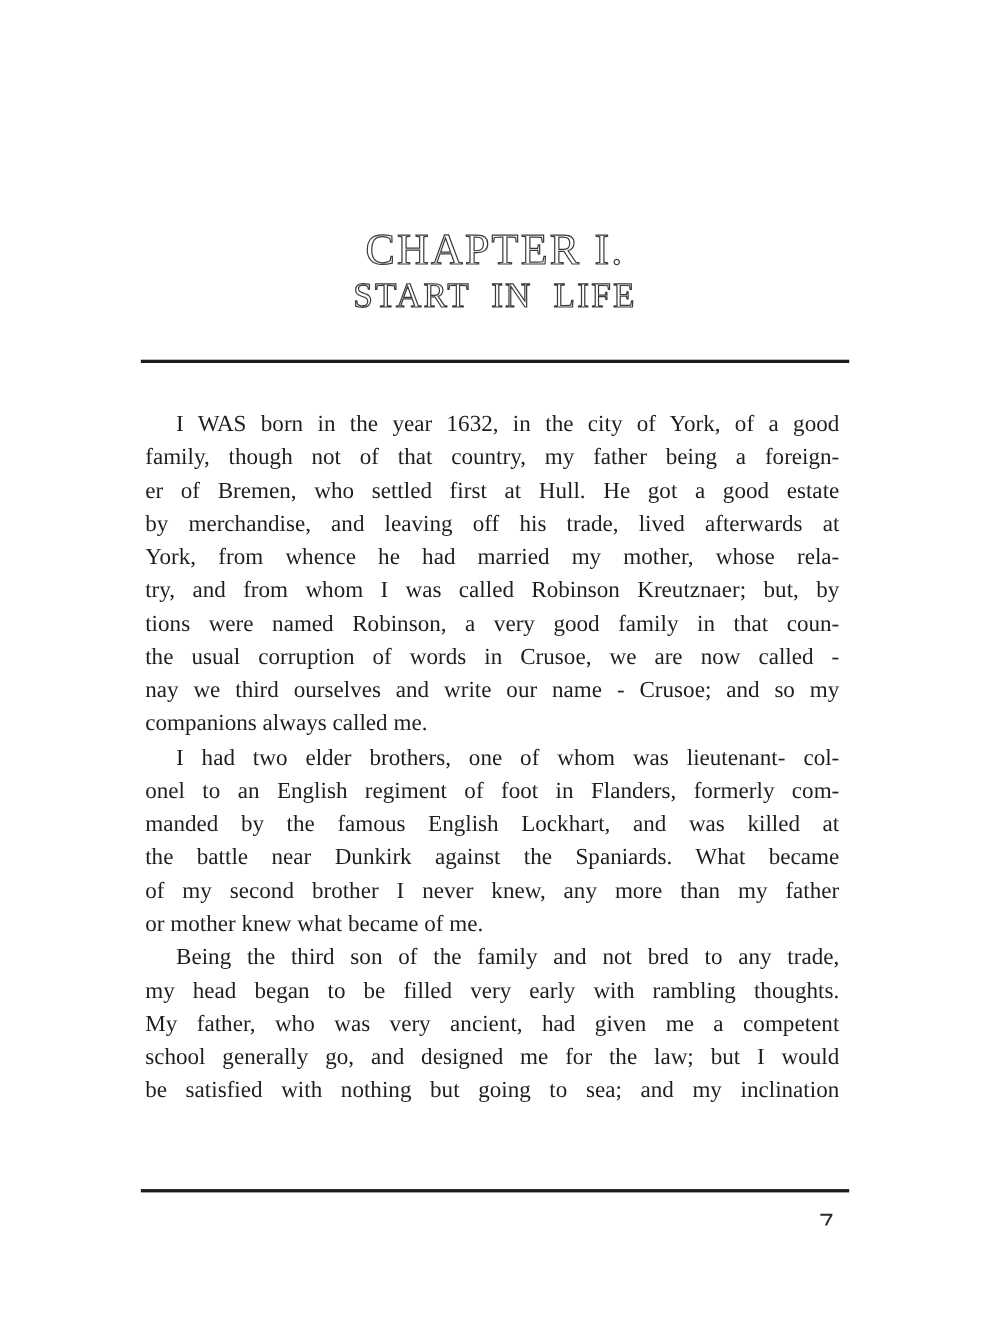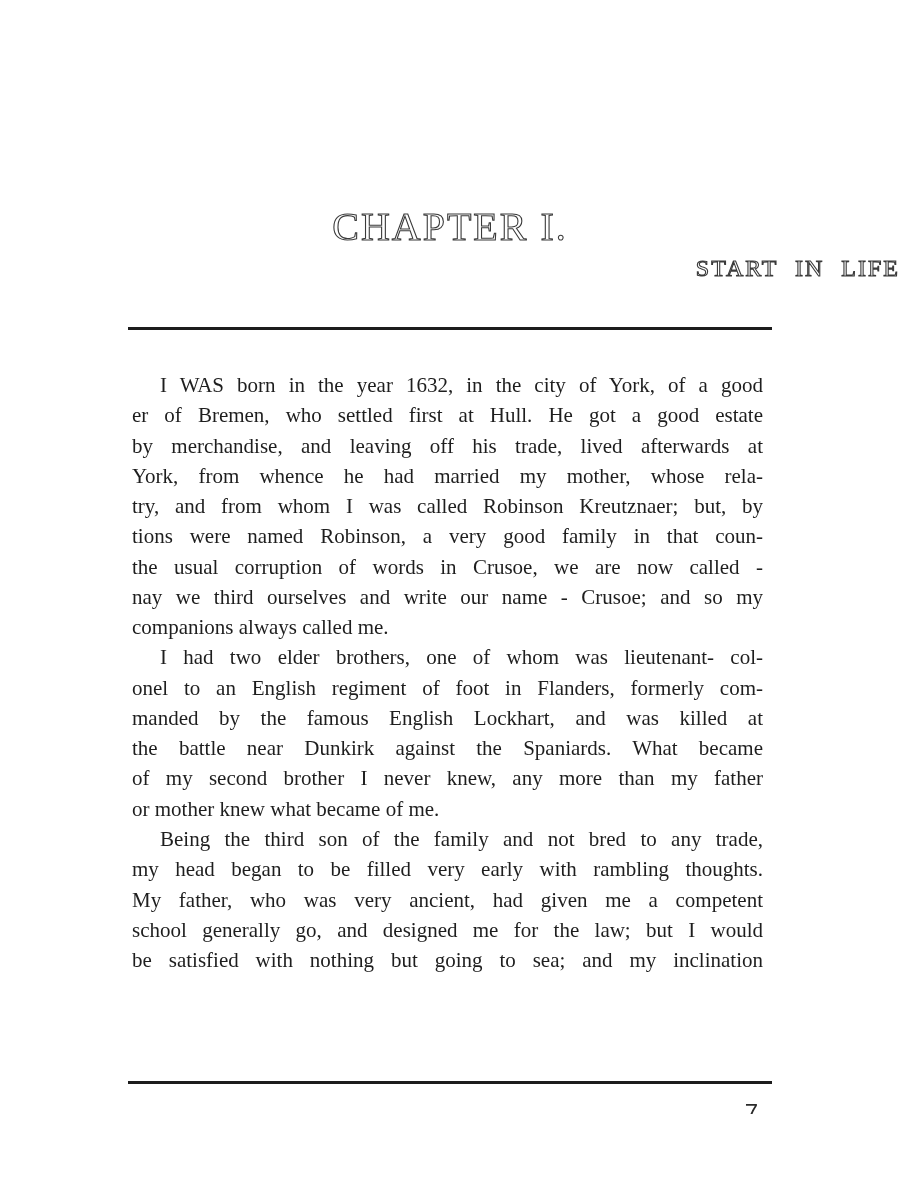--- a/index.html
+++ b/index.html
@@ -27,25 +27,24 @@
       color: var(--title_fill, #ffffff);
       -webkit-text-stroke: 1.1px var(--title_outline, #3a3a3a);
     }
   }
   .chapter-title {
     font-size: 40px;
     line-height: 44px;
     letter-spacing: 2px;
   }
   .chapter-subtitle {
-    font-size: 24px;
+    font-size: 32px;
     line-height: 39px;
     letter-spacing: 2px;
     word-spacing: 9px;
-    text-align: right;
   }
 
   
   .rule {
     position: absolute;
     left: 128px; width: 644px; height: 3px;
     background: var(--rule, #1c1c1c);
   }
   .rule-top { top: 327px; }
   .rule-bottom { top: 1081px; }
@@ -82,20 +81,21 @@
 
   <header class="chapter-header">
     <div class="chapter-title">CHAPTER I.</div>
     <div class="chapter-subtitle">START IN LIFE</div>
   </header>
 
   <div class="rule rule-top"></div>
 
   <main class="body-text">
       <div class="line first">I WAS born in the year 1632, in the city of York, of a good</div>
+      <div class="line">family, though not of that country, my father being a foreign-</div>
       <div class="line">er of Bremen, who settled first at Hull. He got a good estate</div>
       <div class="line">by merchandise, and leaving off his trade, lived afterwards at</div>
       <div class="line">York, from whence he had married my mother, whose rela-</div>
       <div class="line">try, and from whom I was called Robinson Kreutznaer; but, by</div>
       <div class="line">tions were named Robinson, a very good family in that coun-</div>
       <div class="line">the usual corruption of words in Crusoe, we are now called -</div>
       <div class="line">nay we third ourselves and write our name - Crusoe; and so my</div>
       <div class="line end">companions always called me.</div>
       <div class="line first">I had two elder brothers, one of whom was lieutenant- col-</div>
       <div class="line">onel to an English regiment of foot in Flanders, formerly com-</div>

